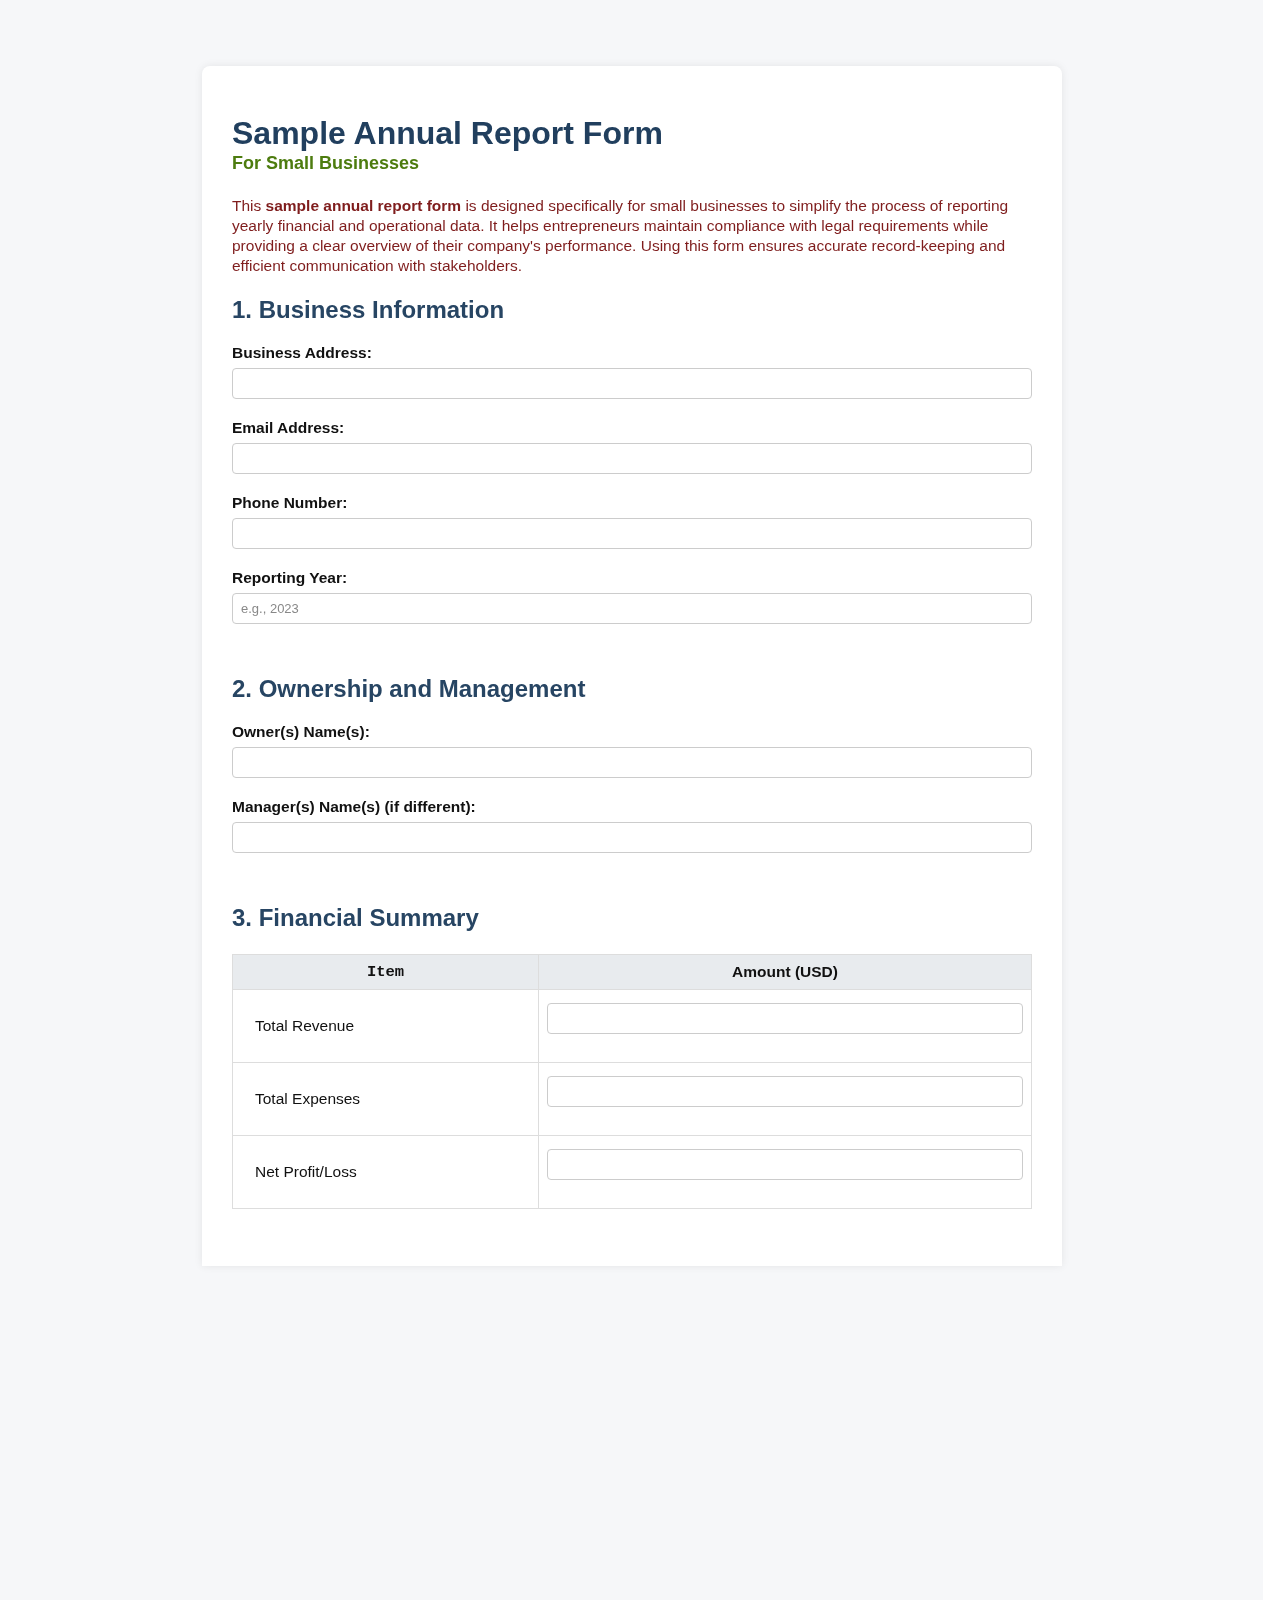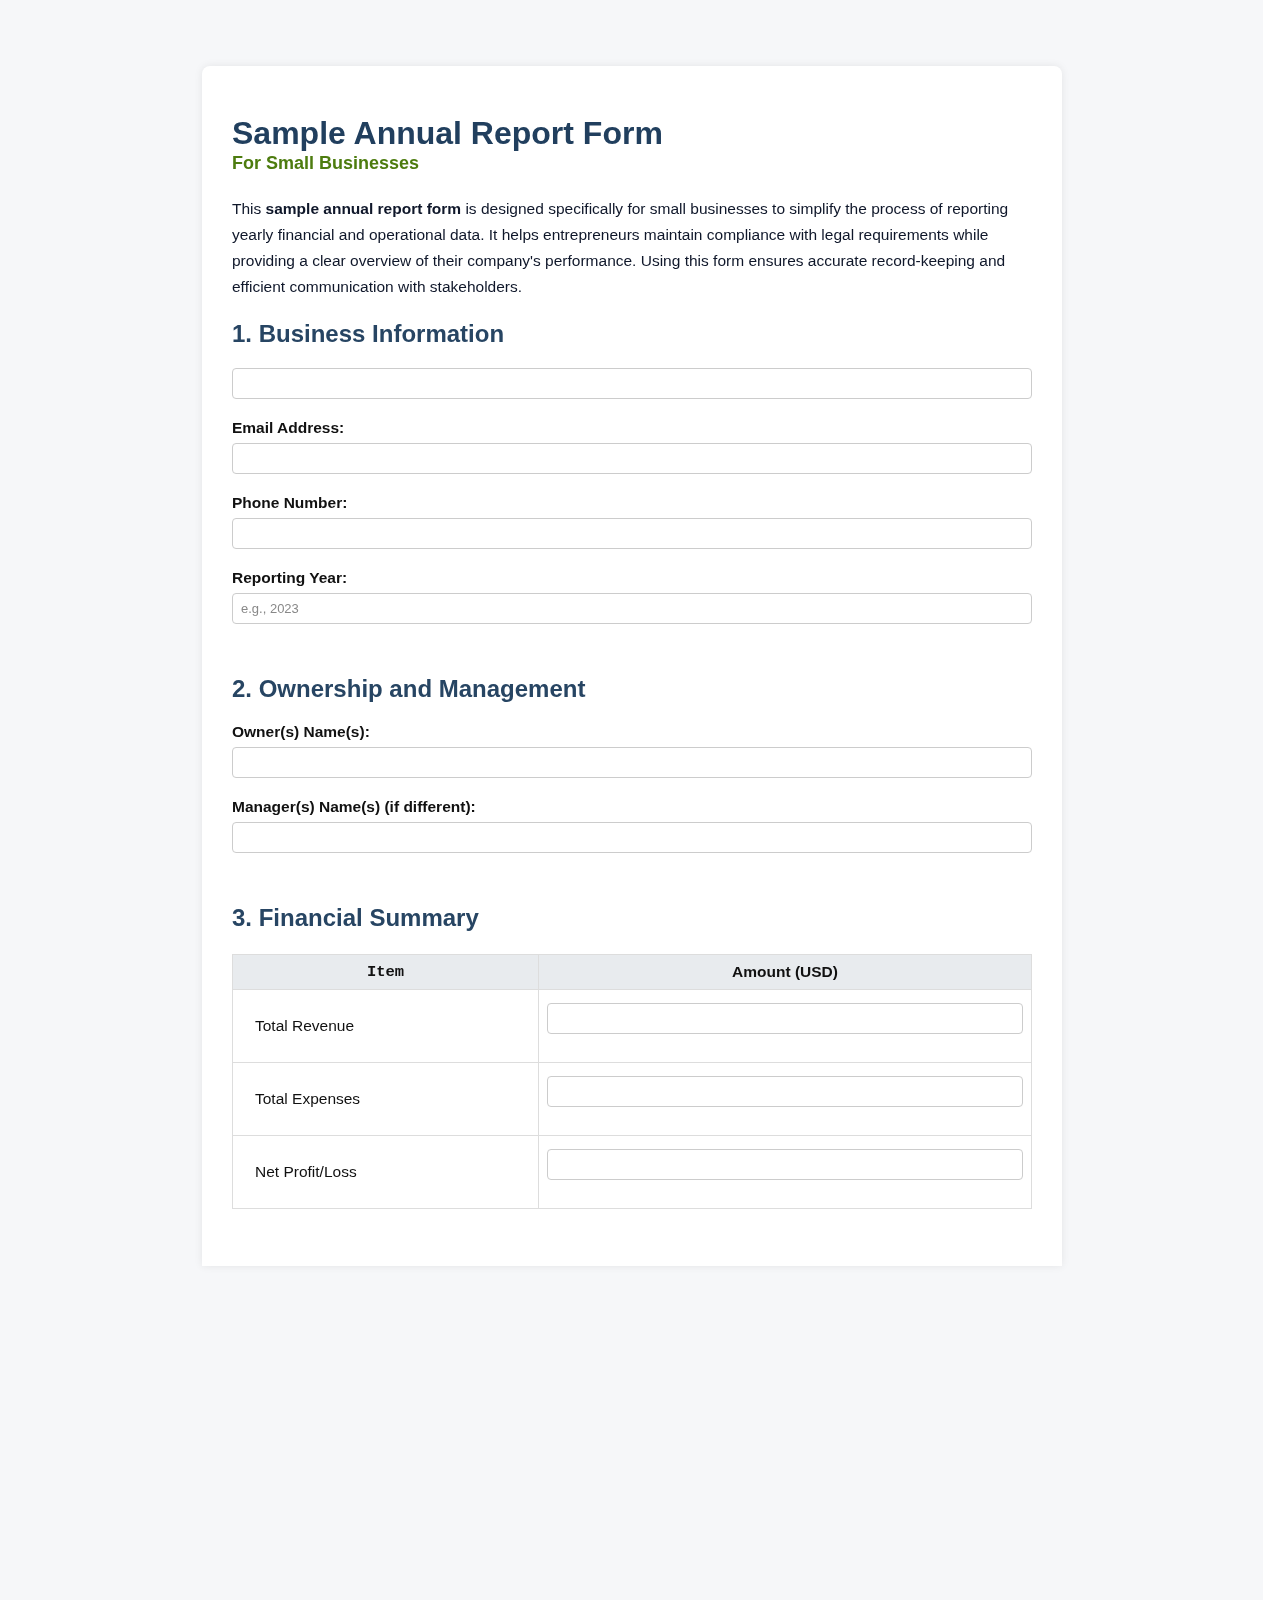--- a/index.html
+++ b/index.html
@@ -35,22 +35,22 @@
   .subtitle {
     margin: 0;
     font-size: 18px;
     font-weight: bold;
     color: #4d7c0f;
     line-height: 22px;
   }
   .intro {
     margin: 22px 0 0 0;
     font-size: 15.5px;
-    line-height: 26px;
-    color: #0f172a;
+    line-height: 20px;
+    color: #7f1d1d;
   }
   .intro b { font-weight: bold; }
   h2 {
     margin: 0;
     font-size: 24px;
     font-weight: bold;
     color: #274563;
     line-height: 30px;
   }
   .sec1 { margin-top: 19px; }
@@ -122,20 +122,21 @@
 
 <div class="card">
   <h1>Sample Annual Report Form</h1>
   <p class="subtitle">For Small Businesses</p>
 
   <p class="intro"><span>This </span><b>sample annual report form</b><span> is designed specifically for small businesses to simplify the process of reporting yearly financial and operational data. It helps entrepreneurs maintain compliance with legal requirements while providing a clear overview of their company's performance. Using this form ensures accurate record-keeping and efficient communication with stakeholders.</span></p>
 
   <h2 class="sec1">1. Business Information</h2>
   <div class="sec-fields">
     <div class="field">
+      <label>Business Address:</label>
       <input type="text" placeholder="" style="">
     </div>
     <div class="field">
       <label>Email Address:</label>
       <input type="text" placeholder="" style="">
     </div>
     <div class="field">
       <label>Phone Number:</label>
       <input type="text" placeholder="" style="">
     </div>

